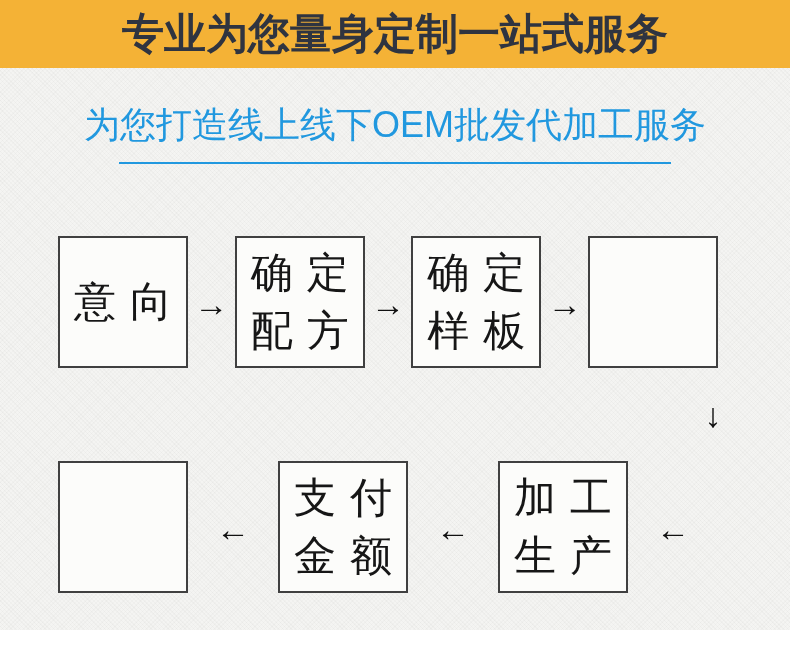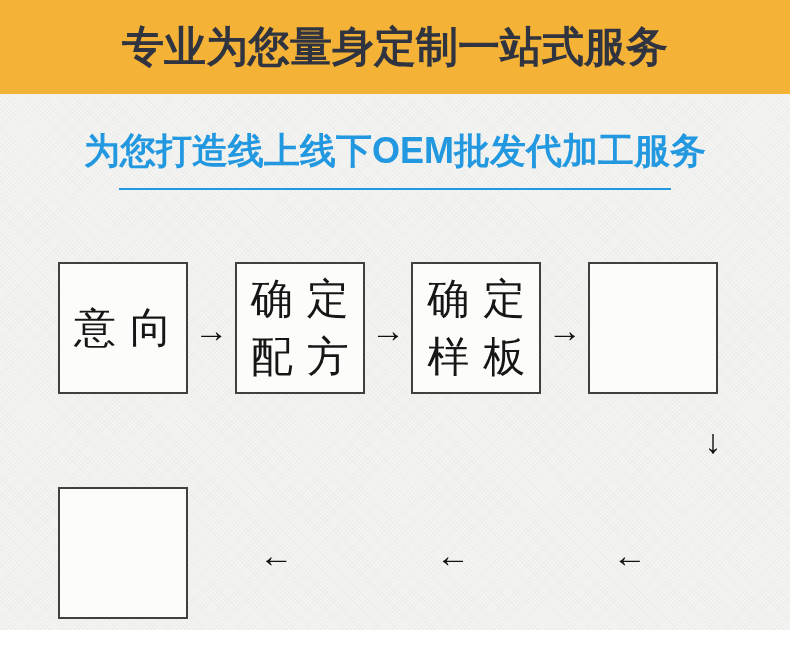--- a/index.html
+++ b/index.html
@@ -13,40 +13,40 @@
     overflow: hidden;
     background-color: #f4f4f2;
     background-image:
       repeating-linear-gradient(45deg, rgba(120,120,115,0.045) 0 1px, transparent 1px 3px),
       repeating-linear-gradient(-45deg, rgba(120,120,115,0.035) 0 1px, transparent 1px 3px);
   }
 
   
   .banner {
     width: 790px;
-    height: 94px;
+    height: 68px;
     background: #f4b236;
     display: flex;
     align-items: center;
     justify-content: center;
   }
   .banner h1 {
     font-size: 42px;
     font-weight: bold;
     color: #2f3440;
     letter-spacing: 0px;
     white-space: nowrap;
   }
 
   
   .subtitle {
     margin-top: 33px;
     text-align: center;
     font-size: 36px;
-    font-weight: bold;
+    font-weight: normal;
     color: #2198df;
     white-space: nowrap;
   }
   .subtitle-underline {
     width: 552px;
     height: 2px;
     background: #2198df;
     margin: 12px auto 0 auto;
   }
 
@@ -150,21 +150,29 @@
     </div>
 
     <div class="connector">
       <span class="down-arrow">↓</span>
     </div>
 
     <div class="flow-row">
       <div class="box">
       </div>
       <span class="gap-arrow">←</span>
+      <div class="box">
+        <span class="line">支付</span>
+        <span class="line">金额</span>
+      </div>
       <span class="gap-arrow">←</span>
+      <div class="box">
+        <span class="line">加工</span>
+        <span class="line">生产</span>
+      </div>
       <span class="gap-arrow">←</span>
     </div>
 
   </div>
 
   <div class="footer-space"></div>
 
 </div>
 
 </body></html>

